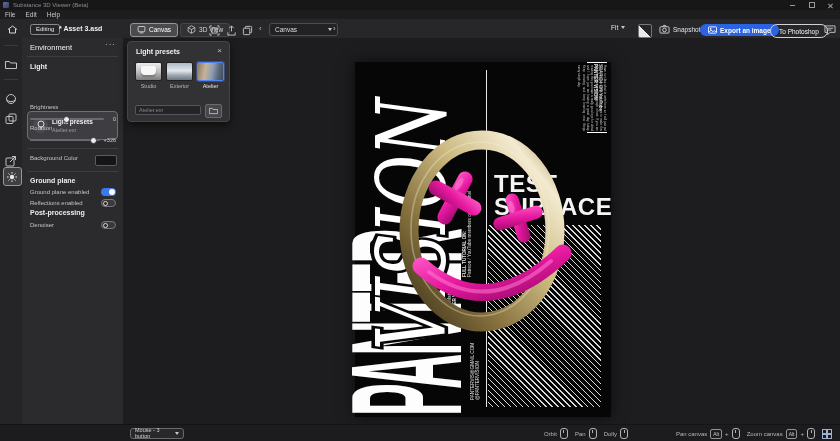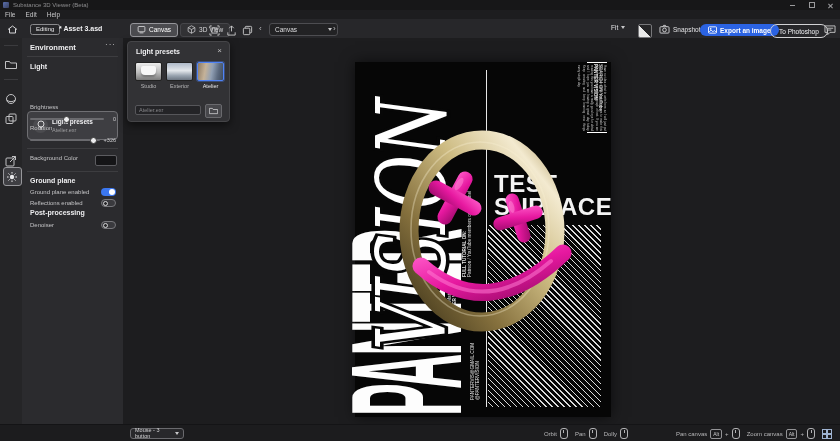--- a/index.html
+++ b/index.html
@@ -47,21 +47,21 @@
 
   
   .rail{position:absolute;left:0;top:38px;width:22px;height:386px;background:#252527;border-right:1px solid #1a1a1c}
   .rail-div{position:absolute;left:4px;width:14px;height:1px;background:#3b3b3e}
   .rail-ico{position:absolute;left:5px;width:12px;height:12px}
   .rail-sel{position:absolute;left:2.5px;top:129px;width:17px;height:17px;background:#3f3f43;
     border:1px solid #97979b;border-radius:3px;display:flex;align-items:center;justify-content:center}
 
   
   .panel{position:absolute;left:22px;top:38px;width:101px;height:386px;background:#2b2b2e}
-  .panel .h1{font-size:7.5px;font-weight:bold;color:#f0f0f2}
+  .panel .h1{font-size:7.5px;font-weight:normal;color:#f0f0f2}
   .panel .h2{font-size:7px;font-weight:bold;color:#ececee}
   .panel .lbl{font-size:6px;color:#c3c3c5}
   .panel .val{font-size:5.5px;color:#cdcdcf;text-align:right}
   .pdiv{position:absolute;left:5px;width:91px;height:1px;background:#3d3d40}
   .preset-card{position:absolute;left:5px;top:73px;width:89px;height:27px;background:#3e3e42;
     border:1px solid #6f6f73;border-radius:4px;display:flex;align-items:center}
   .bulb-wrap{width:15px;height:15px;margin:0 4px 0 5px;border-radius:50%;background:#4b4b4f;
     display:flex;align-items:center;justify-content:center}
   .track{position:relative;height:2px;background:#6a6a6e;border-radius:1px;flex:1}
   .thumb{position:absolute;top:-2.5px;width:7px;height:7px;border-radius:50%;background:#ededef;border:1px solid #3a3a3a;box-sizing:border-box}

